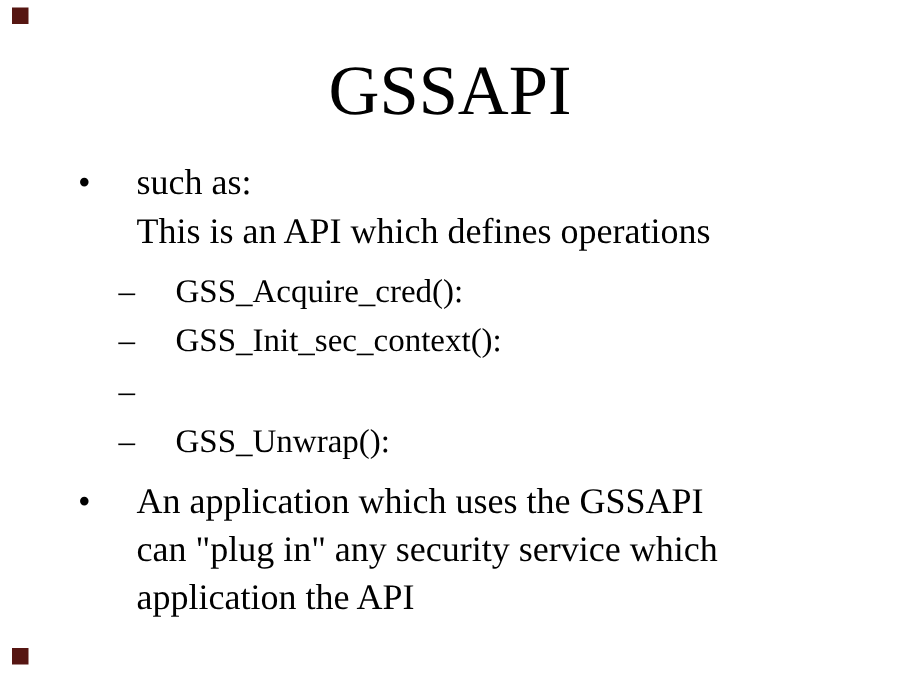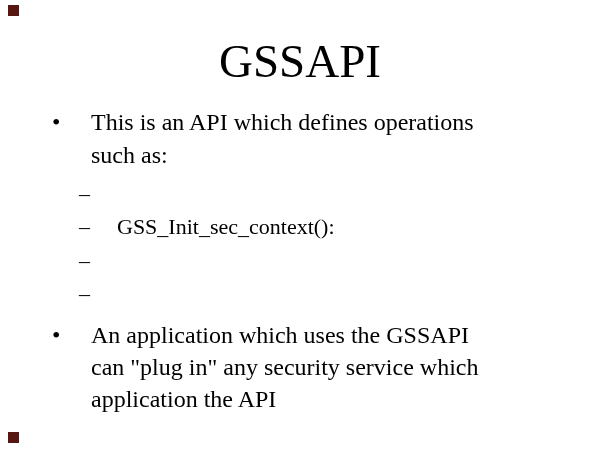--- a/index.html
+++ b/index.html
@@ -74,38 +74,40 @@
 <div class="slide">
 
   <div class="corner-marker top"></div>
   <div class="corner-marker bottom"></div>
 
   <h1 class="title">GSSAPI</h1>
 
   <div class="bullet b1">
     <span class="marker">•</span>
     <span class="text">
+      <span style="display:block">such as:</span>
       <span style="display:block">This is an API which defines operations</span>
-      <span style="display:block">such as:</span>
     </span>
   </div>
 
   <div class="sublist">
     <div class="subrow">
       <span class="marker">–</span>
+      <span>GSS_Acquire_cred():</span>
     </div>
     <div class="subrow">
       <span class="marker">–</span>
       <span>GSS_Init_sec_context():</span>
     </div>
     <div class="subrow">
       <span class="marker">–</span>
     </div>
     <div class="subrow">
       <span class="marker">–</span>
+      <span>GSS_Unwrap():</span>
     </div>
   </div>
 
   <div class="bullet b2">
     <span class="marker">•</span>
     <span class="text">
       <span style="display:block">An application which uses the GSSAPI</span>
       <span style="display:block">can "plug in" any security service which</span>
       <span style="display:block">application the API</span>
     </span>

